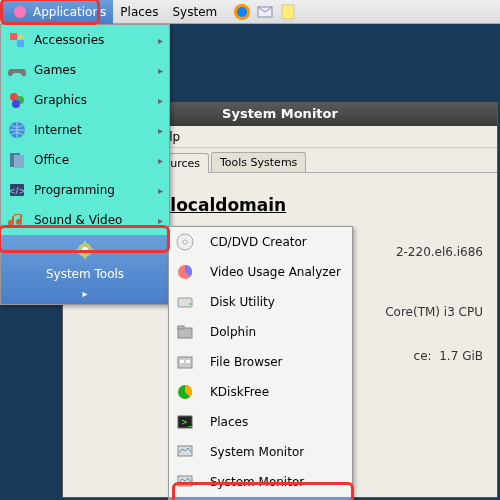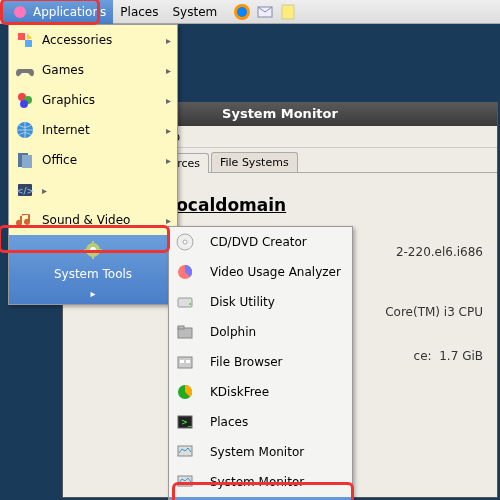--- a/index.html
+++ b/index.html
@@ -11,21 +11,21 @@
 .panel-menu-item.open { background: linear-gradient(#6a9edb, #4a7ec8); color: #fff; }
 .panel-icons { display: flex; gap: 3px; margin-left: 8px; }
 .panel-icon { width: 20px; height: 20px; display: flex; align-items: center; justify-content: center; }
 
 .hl-red { border: 3px solid #e33; border-radius: 6px; position: absolute; pointer-events: none; z-index: 200; }
 .hl1 { left: 0; top: -2px; width: 100px; height: 27px; }
 .hl2 { left: -2px; top: 225px; width: 172px; height: 28px; }
 .hl3 { left: 172px; top: 482px; width: 182px; height: 28px; }
 
 
-.app-menu { position: absolute; left: 0; top: 24px; width: 170px; background: #fef9c3; border: 1px solid #999; box-shadow: 2px 2px 4px rgba(0,0,0,.3); z-index: 100; margin-left: 8px; }
+.app-menu { position: absolute; left: 0; top: 24px; width: 170px; background: #5eead4; border: 1px solid #999; box-shadow: 2px 2px 4px rgba(0,0,0,.3); z-index: 100; }
 .app-menu .mi { display: flex; align-items: center; padding: 5px 6px; gap: 7px; cursor: pointer; }
 .app-menu .mi.hover { background: linear-gradient(#6a9edb, #4a7ec8); color: #fff; flex-direction: column; }
 .app-menu .mi .label { flex: 1; }
 .app-menu .mi .arrow { font-size: 10px; color: #666; }
 .app-menu .mi.hover .arrow { color: #fff; }
 .mi-icon { width: 20px; height: 20px; display: flex; align-items: center; justify-content: center; font-size: 14px; }
 
 
 .submenu { position: absolute; left: 168px; top: 226px; width: 185px; background: #f4f4f2; border: 1px solid #999; box-shadow: 2px 2px 4px rgba(0,0,0,.3); z-index: 101; }
 .submenu .mi { display: flex; align-items: center; padding: 5px 6px; gap: 15px; cursor: pointer; }
@@ -59,21 +59,21 @@
 <div class="win">
   <div class="win-title">System Monitor</div>
   <div class="win-menu">
     <span><u>E</u>dit</span>
     <span><u>V</u>iew</span>
     <span><u>H</u>elp</span>
   </div>
   <div class="win-tabs">
     <div class="tab">rocesses</div>
     <div class="tab active">Resources</div>
-    <div class="tab">File Systems</div>
+    <div class="tab">Tools Systems</div>
   </div>
   <div class="win-body">
     <div class="hostname">localhost.localdomain</div>
     <div class="info-line" style="text-align:right">2-220.el6.i686</div>
     <div class="info-line" style="text-align:right;margin-top:46px">Core(TM) i3 CPU</div>
     <div class="info-line" style="text-align:right">
       <span>ce:</span>&nbsp;&nbsp;<span>1.7 GiB</span>
     </div>
   </div>
 </div>
@@ -162,20 +162,21 @@
     <span class="label">Office</span>
     <span class="arrow">▸</span>
   </div>
   <div class="mi">
     <span class="mi-icon">
         <svg viewBox="0 0 20 20">
           <rect x="3" y="4" width="14" height="12" rx="1" fill="#346"></rect>
           <text x="10" y="14" text-anchor="middle" fill="#9cf" font-size="9">&lt;/&gt;</text>
         </svg>
       </span>
+    <span class="label">Programming</span>
     <span class="arrow">▸</span>
   </div>
   <div class="mi">
     <span class="mi-icon">
         <svg viewBox="0 0 20 20">
           <path d="M7 4v9a3 3 0 11-2-3V6l10-2v8a3 3 0 11-2-3V4z" fill="#c63"></path>
         </svg>
       </span>
     <span class="label">Sound &amp; Video</span>
     <span class="arrow">▸</span>

